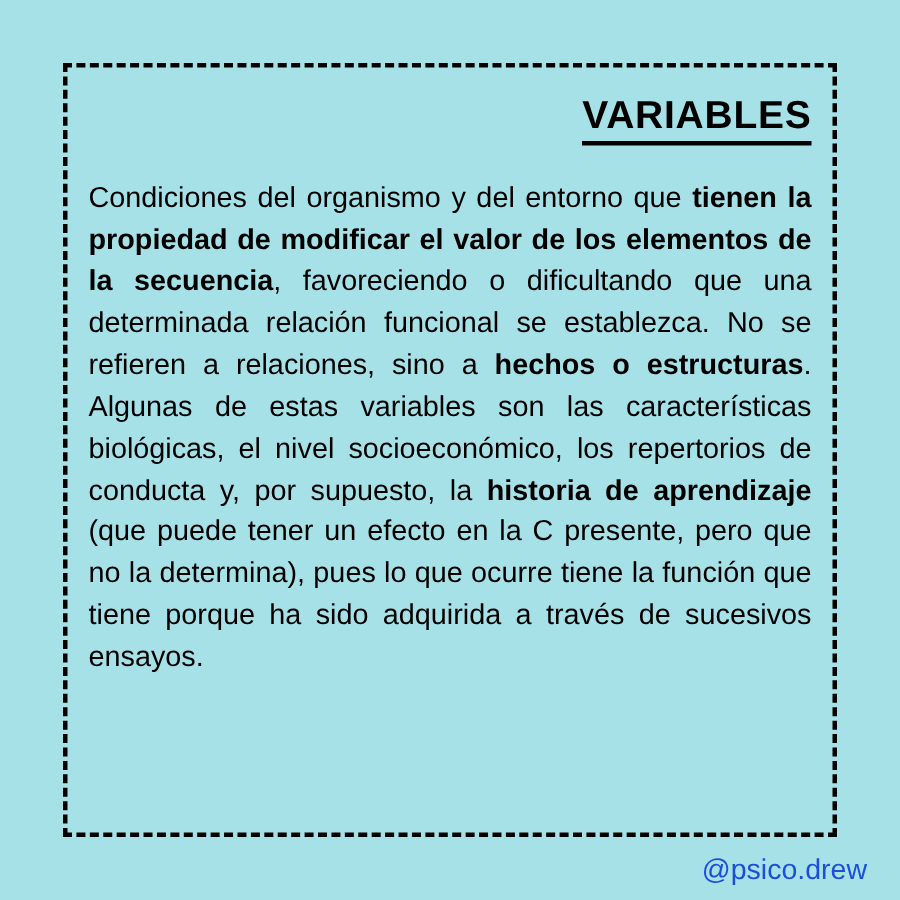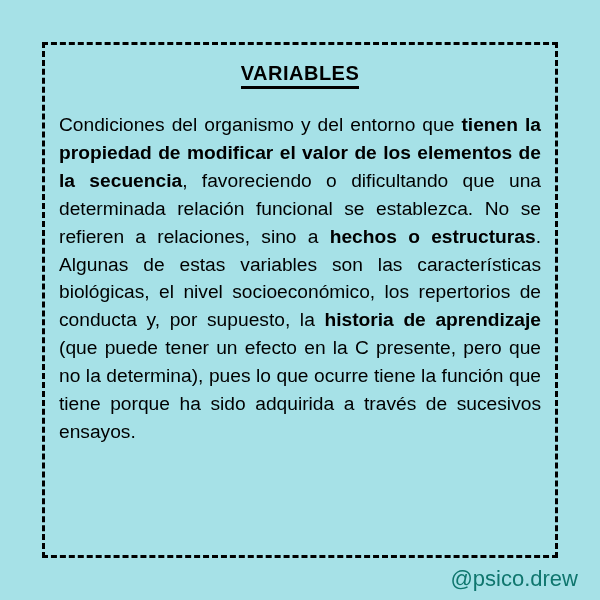--- a/index.html
+++ b/index.html
@@ -26,23 +26,23 @@
     position: absolute;
     left: 42px;
     top: 42px;
     right: 42px;
     bottom: 42px;
     border: 3px dashed #000000;
     box-sizing: border-box;
     padding: 10px 14px 6px 14px;
   }
   #title {
-    text-align: center;
+    text-align: right;
     font-weight: bold;
-    font-size: 20px;
+    font-size: 26px;
     line-height: 1.22;
     letter-spacing: 0.5px;
     color: #000000;
     margin: 6px 0 4px 0;
   }
   #title .t-line {
     display: inline-block;
     border-bottom: 3px solid #000000;
     padding-bottom: 1px;
   }
@@ -55,22 +55,22 @@
     margin-top: 22px;
     hyphens: none;
   }
   #body-text b {
     font-weight: bold;
   }
   #handle {
     position: absolute;
     right: 22px;
     bottom: 8px;
-    font-size: 22px;
-    color: #0f766e;
+    font-size: 19px;
+    color: #1d4ed8;
     font-family: "Liberation Sans", sans-serif;
   }
 </style>
 </head>
 <body>
 
 <div id="card">
   <div id="dashed-frame">
 
     <div id="title">

